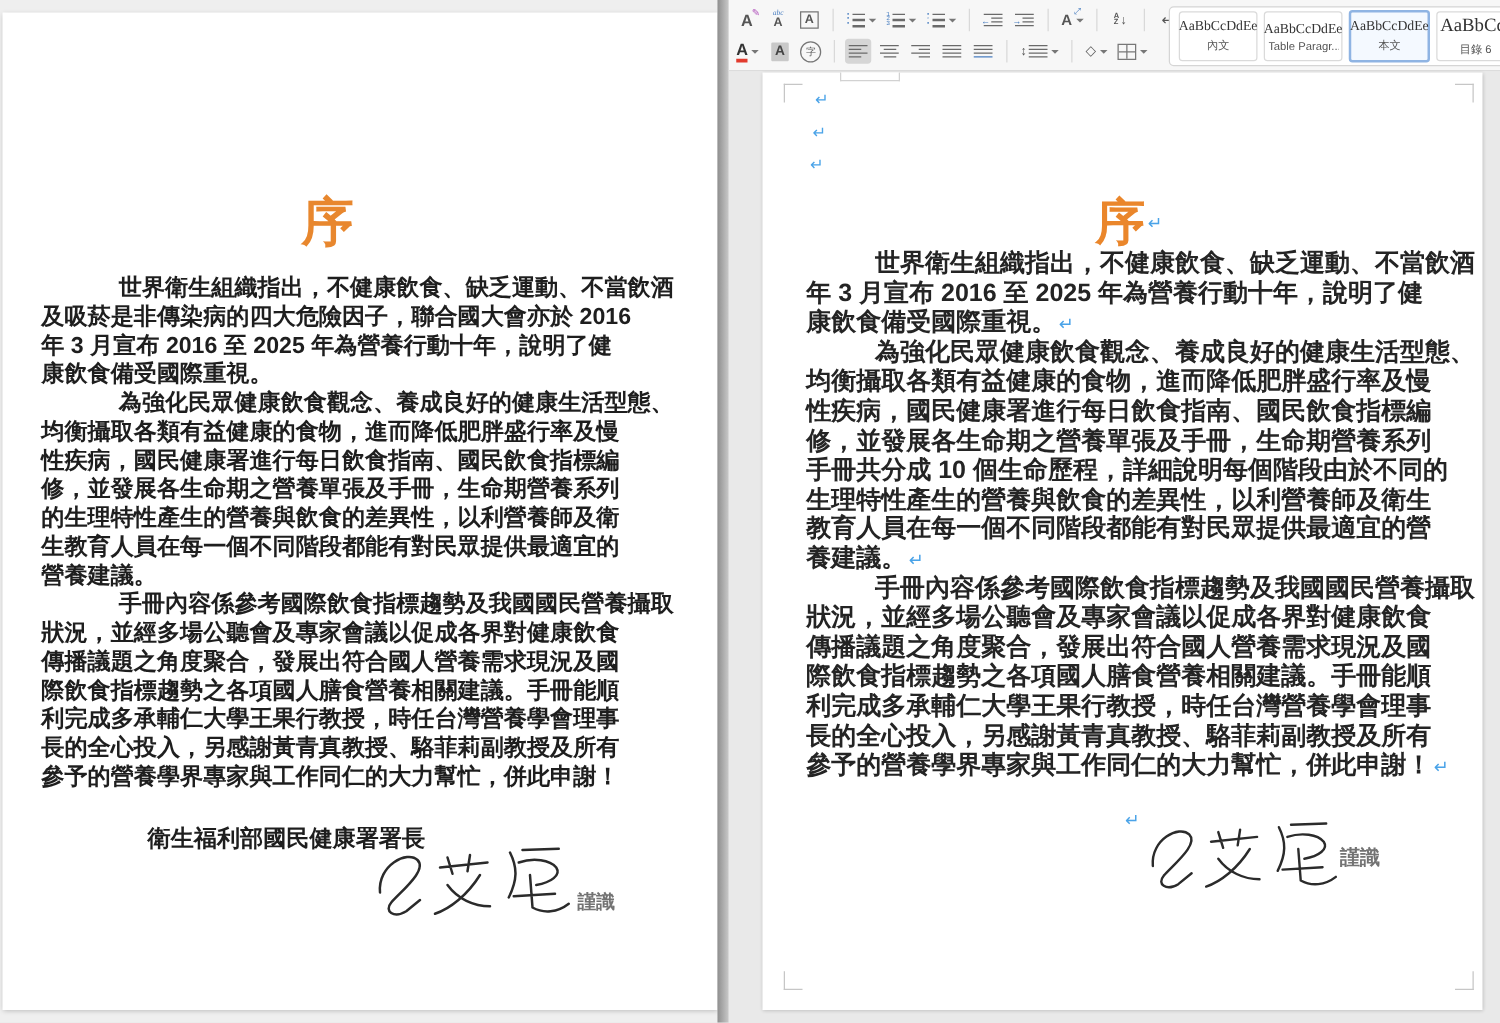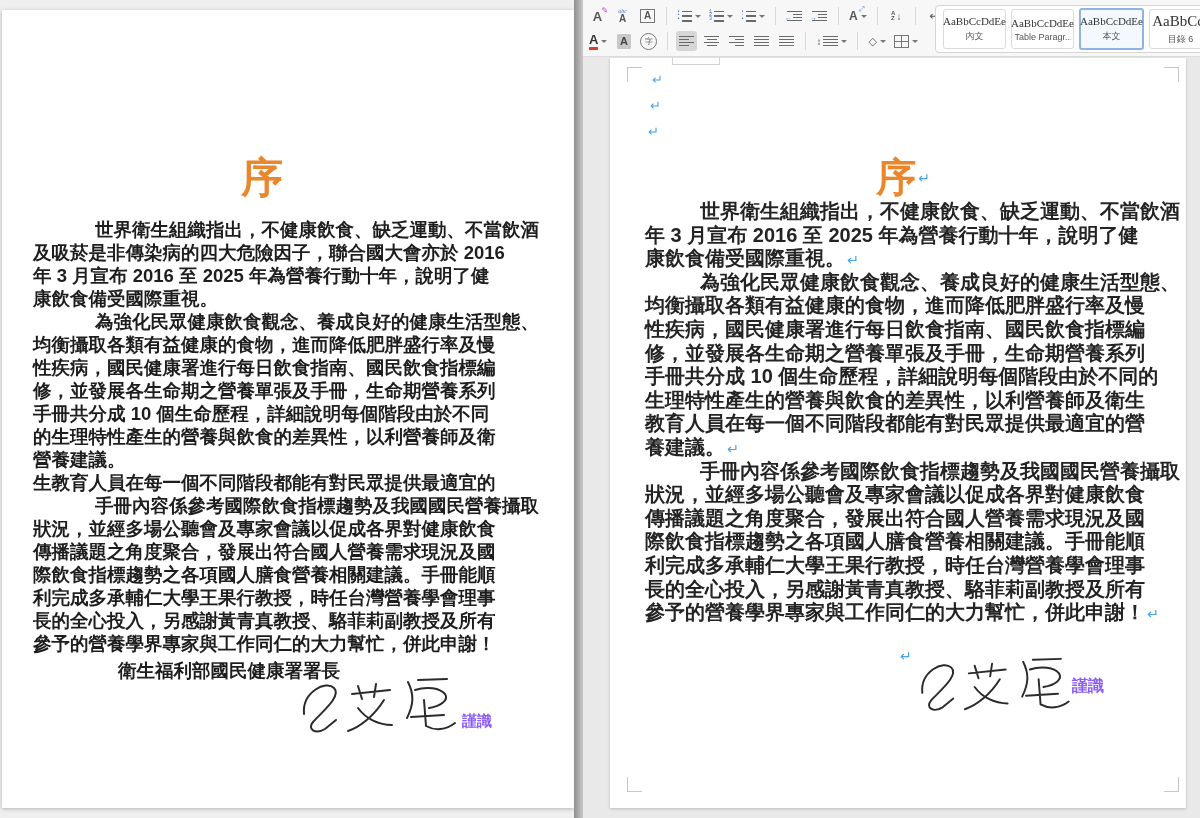--- a/index.html
+++ b/index.html
@@ -84,21 +84,21 @@
   .cm.br{left:554px;top:719px;border-right:1px solid #c6c6c6;border-bottom:1px solid #c6c6c6;}
   .topnotch{position:absolute;left:62px;top:-1px;width:46px;height:7px;border:1px solid #d2d2d2;border-top:none;background:#fff;}
 
   
   .doc-title{position:absolute;text-align:center;font-weight:800;}
   .textcol{position:absolute;}
   .ln{white-space:nowrap;font-weight:700;color:#1e1e1e;}
   .pm{color:#4aa3e8;font-size:.72em;margin-left:2px;font-weight:400;}
   .epm{position:absolute;color:#4aa3e8;font-size:13px;}
   .signoff{position:absolute;font-weight:700;color:#1e1e1e;white-space:nowrap;}
-  .sig-label{position:absolute;font-weight:700;color:#8b5cf6;}
+  .sig-label{position:absolute;font-weight:700;color:#737373;}
   .sig-svg{position:absolute;}
 
   
   .left-page .doc-title{left:31px;width:458px;top:140px;font-size:42px;}
   .left-page .textcol{left:31px;top:208px;width:460px;}
   .left-page .ln{font-size:18.5px;line-height:23px;height:23px;}
   .left-page .ln.ind{padding-left:62px;}
   .left-page .signoff{left:116px;top:648px;font-size:18.5px;}
   .left-page .sig-svg{left:292px;top:664px;}
   .left-page .sig-label{left:460px;top:702px;font-size:15px;}
@@ -121,24 +121,23 @@
     <div class="doc-title" style="color:#e8872e;">序</div>
     <div class="textcol" id="left-text">
         <div class="ln ind"><span>世界衛生組織指出，不健康飲食、缺乏運動、不當飲酒</span></div>
         <div class="ln"><span>及吸菸是非傳染病的四大危險因子，聯合國大會亦於 2016</span></div>
         <div class="ln"><span>年 3 月宣布 2016 至 2025 年為營養行動十年，說明了健</span></div>
         <div class="ln"><span>康飲食備受國際重視。</span></div>
         <div class="ln ind"><span>為強化民眾健康飲食觀念、養成良好的健康生活型態、</span></div>
         <div class="ln"><span>均衡攝取各類有益健康的食物，進而降低肥胖盛行率及慢</span></div>
         <div class="ln"><span>性疾病，國民健康署進行每日飲食指南、國民飲食指標編</span></div>
         <div class="ln"><span>修，並發展各生命期之營養單張及手冊，生命期營養系列</span></div>
-        <div class="ln"><span>手冊共分成 10 個生命歷程，詳細說明每個階段由於不同</span></div>
         <div class="ln"><span>的生理特性產生的營養與飲食的差異性，以利營養師及衛</span></div>
+        <div class="ln"><span>生教育人員在每一個不同階段都能有對民眾提供最適宜的</span></div>
         <div class="ln"><span>營養建議。</span></div>
-        <div class="ln"><span>生教育人員在每一個不同階段都能有對民眾提供最適宜的</span></div>
         <div class="ln ind"><span>手冊內容係參考國際飲食指標趨勢及我國國民營養攝取</span></div>
         <div class="ln"><span>狀況，並經多場公聽會及專家會議以促成各界對健康飲食</span></div>
         <div class="ln"><span>傳播議題之角度聚合，發展出符合國人營養需求現況及國</span></div>
         <div class="ln"><span>際飲食指標趨勢之各項國人膳食營養相關建議。手冊能順</span></div>
         <div class="ln"><span>利完成多承輔仁大學王果行教授，時任台灣營養學會理事</span></div>
         <div class="ln"><span>長的全心投入，另感謝黃青真教授、駱菲莉副教授及所有</span></div>
         <div class="ln"><span>參予的營養學界專家與工作同仁的大力幫忙，併此申謝！</span></div>
       </div>
     <div class="signoff">衛生福利部國民健康署署長</div>
     <svg class="sig-svg" width="170" height="66" viewBox="0 0 170 66">

